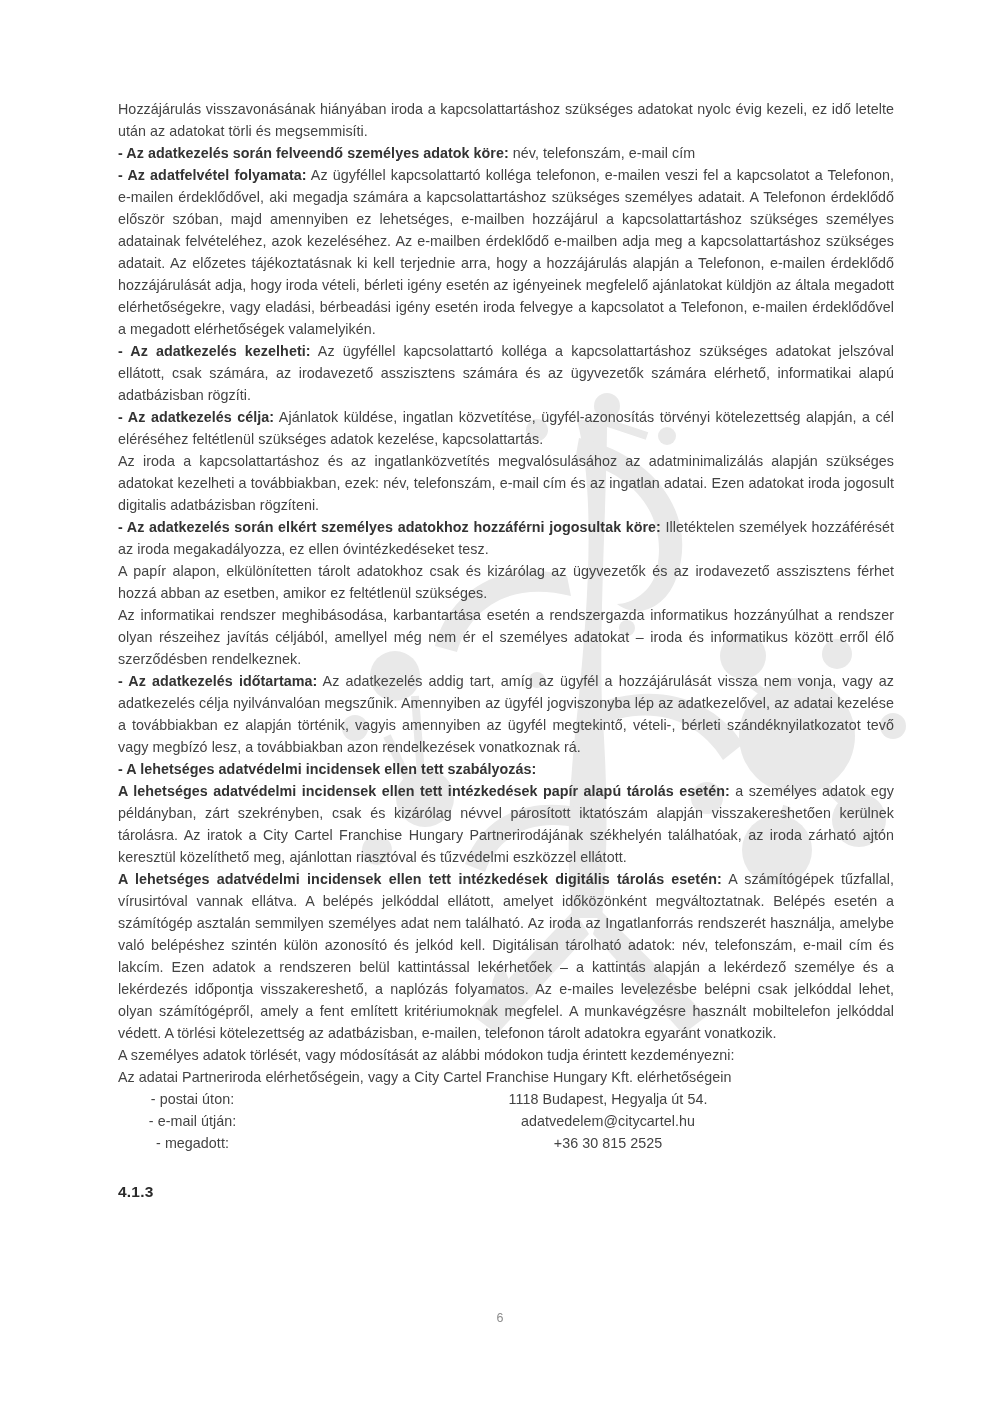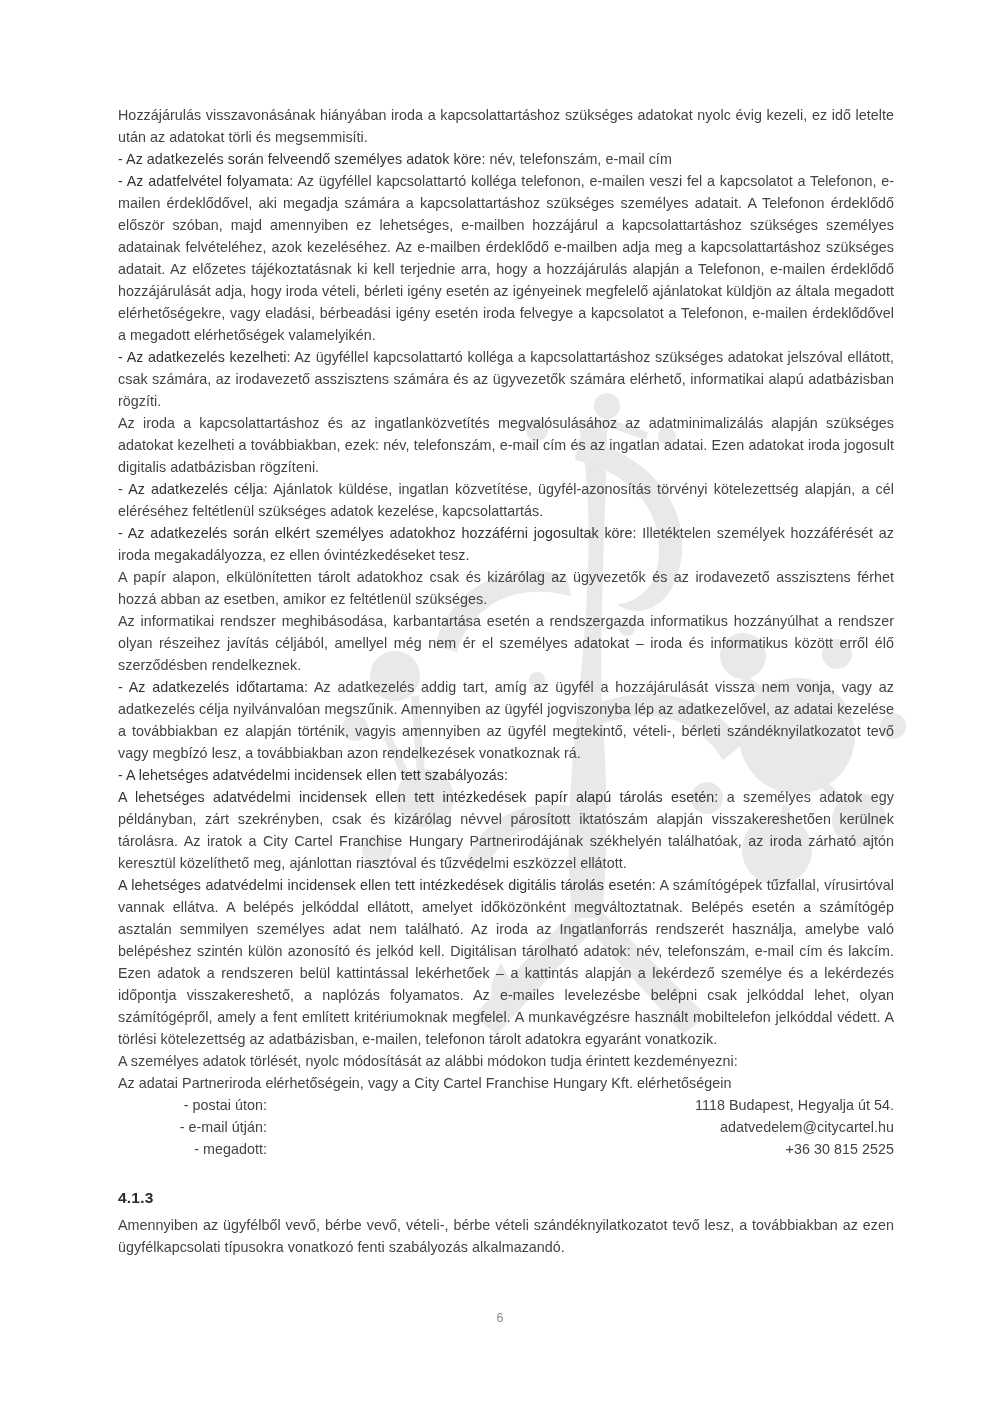--- a/index.html
+++ b/index.html
@@ -18,29 +18,29 @@
     position:relative;
   }
   .page{
     position:absolute;inset:0;overflow:hidden;background:var(--bg);
   }
   .watermark{
     position:absolute;left:275px;top:378px;width:660px;height:660px;
     z-index:0;pointer-events:none;
   }
   .content{
-    position:absolute;left:118px;top:104px;width:776px;z-index:1;
+    position:absolute;left:118px;top:98px;width:776px;z-index:1;
     color:var(--text-color);
     font-size:14.3px;line-height:22px;
     text-align:justify;
     letter-spacing:0.05px;
   }
   .para{margin:0;}
-  .b{font-weight:400;color:var(--bold-color);}
-  .contact-row{display:flex;text-align:right;gap:18px;}
+  .b{font-weight:700;color:var(--bold-color);}
+  .contact-row{display:flex;text-align:center;gap:18px;}
   .contact-label{flex:0 0 149px;width:149px;}
   .contact-value{flex:1;margin-left:37px;}
   .section-heading{
     display:flex;align-items:flex-end;
     margin:26px 0 4px 0;
     font-size:15.5px;line-height:24px;
     font-weight:700;color:var(--heading-color);
     letter-spacing:0.2px;text-align:left;
   }
   .h-num{flex:0 0 60px;width:60px;}
@@ -97,44 +97,43 @@
       <path d="M112,358 L132,400"></path>
       <path d="M330,44 L372,58"></path>
     </g>
   </svg>
 
   <div class="content">
       <p class="para"><span class="">Hozzájárulás visszavonásának hiányában iroda a kapcsolattartáshoz szükséges adatokat nyolc évig kezeli, ez idő letelte után az adatokat törli és megsemmisíti.</span></p>
       <p class="para"><span class="b">- Az adatkezelés során felveendő személyes adatok köre:</span><span class=""> név, telefonszám, e-mail cím</span></p>
       <p class="para"><span class="b">- Az adatfelvétel folyamata:</span><span class=""> Az ügyféllel kapcsolattartó kolléga telefonon, e-mailen veszi fel a kapcsolatot a Telefonon, e-mailen érdeklődővel, aki megadja számára a kapcsolattartáshoz szükséges személyes adatait. A Telefonon érdeklődő először szóban, majd amennyiben ez lehetséges, e-mailben hozzájárul a kapcsolattartáshoz szükséges személyes adatainak felvételéhez, azok kezeléséhez. Az e-mailben érdeklődő e-mailben adja meg a kapcsolattartáshoz szükséges adatait. Az előzetes tájékoztatásnak ki kell terjednie arra, hogy a hozzájárulás alapján a Telefonon, e-mailen érdeklődő hozzájárulását adja, hogy iroda vételi, bérleti igény esetén az igényeinek megfelelő ajánlatokat küldjön az általa megadott elérhetőségekre, vagy eladási, bérbeadási igény esetén iroda felvegye a kapcsolatot a Telefonon, e-mailen érdeklődővel a megadott elérhetőségek valamelyikén.</span></p>
       <p class="para"><span class="b">- Az adatkezelés kezelheti:</span><span class=""> Az ügyféllel kapcsolattartó kolléga a kapcsolattartáshoz szükséges adatokat jelszóval ellátott, csak számára, az irodavezető asszisztens számára és az ügyvezetők számára elérhető, informatikai alapú adatbázisban rögzíti.</span></p>
+      <p class="para"><span class="b">- Az adatkezelés célja:</span><span class=""> Ajánlatok küldése, ingatlan közvetítése, ügyfél-azonosítás törvényi kötelezettség alapján, a cél eléréséhez feltétlenül szükséges adatok kezelése, kapcsolattartás.</span></p>
       <p class="para"><span class="">Az iroda a kapcsolattartáshoz és az ingatlanközvetítés megvalósulásához az adatminimalizálás alapján szükséges adatokat kezelheti a továbbiakban, ezek: név, telefonszám, e-mail cím és az ingatlan adatai. Ezen adatokat iroda jogosult digitalis adatbázisban rögzíteni.</span></p>
-      <p class="para"><span class="b">- Az adatkezelés célja:</span><span class=""> Ajánlatok küldése, ingatlan közvetítése, ügyfél-azonosítás törvényi kötelezettség alapján, a cél eléréséhez feltétlenül szükséges adatok kezelése, kapcsolattartás.</span></p>
       <p class="para"><span class="b">- Az adatkezelés során elkért személyes adatokhoz hozzáférni jogosultak köre:</span><span class=""> Illetéktelen személyek hozzáférését az iroda megakadályozza, ez ellen óvintézkedéseket tesz.</span></p>
       <p class="para"><span class="">A papír alapon, elkülönítetten tárolt adatokhoz csak és kizárólag az ügyvezetők és az irodavezető asszisztens férhet hozzá abban az esetben, amikor ez feltétlenül szükséges.</span></p>
       <p class="para"><span class="">Az informatikai rendszer meghibásodása, karbantartása esetén a rendszergazda informatikus hozzányúlhat a rendszer olyan részeihez javítás céljából, amellyel még nem ér el személyes adatokat – iroda és informatikus között erről élő szerződésben rendelkeznek.</span></p>
       <p class="para"><span class="b">- Az adatkezelés időtartama:</span><span class=""> Az adatkezelés addig tart, amíg az ügyfél a hozzájárulását vissza nem vonja, vagy az adatkezelés célja nyilvánvalóan megszűnik. Amennyiben az ügyfél jogviszonyba lép az adatkezelővel, az adatai kezelése a továbbiakban ez alapján történik, vagyis amennyiben az ügyfél megtekintő, vételi-, bérleti szándéknyilatkozatot tevő vagy megbízó lesz, a továbbiakban azon rendelkezések vonatkoznak rá.</span></p>
       <p class="para"><span class="b">- A lehetséges adatvédelmi incidensek ellen tett szabályozás:</span></p>
       <p class="para"><span class="b">A lehetséges adatvédelmi incidensek ellen tett intézkedések papír alapú tárolás esetén:</span><span class=""> a személyes adatok egy példányban, zárt szekrényben, csak és kizárólag névvel párosított iktatószám alapján visszakereshetően kerülnek tárolásra. Az iratok a City Cartel Franchise Hungary Partnerirodájának székhelyén találhatóak, az iroda zárható ajtón keresztül közelíthető meg, ajánlottan riasztóval és tűzvédelmi eszközzel ellátott.</span></p>
       <p class="para"><span class="b">A lehetséges adatvédelmi incidensek ellen tett intézkedések digitális tárolás esetén:</span><span class=""> A számítógépek tűzfallal, vírusirtóval vannak ellátva. A belépés jelkóddal ellátott, amelyet időközönként megváltoztatnak. Belépés esetén a számítógép asztalán semmilyen személyes adat nem található. Az iroda az Ingatlanforrás rendszerét használja, amelybe való belépéshez szintén külön azonosító és jelkód kell. Digitálisan tárolható adatok: név, telefonszám, e-mail cím és lakcím. Ezen adatok a rendszeren belül kattintással lekérhetőek – a kattintás alapján a lekérdező személye és a lekérdezés időpontja visszakereshető, a naplózás folyamatos. Az e-mailes levelezésbe belépni csak jelkóddal lehet, olyan számítógépről, amely a fent említett kritériumoknak megfelel. A munkavégzésre használt mobiltelefon jelkóddal védett. A törlési kötelezettség az adatbázisban, e-mailen, telefonon tárolt adatokra egyaránt vonatkozik.</span></p>
-      <p class="para"><span class="">A személyes adatok törlését, nyolc módosítását az alábbi módokon tudja érintett kezdeményezni:</span></p>
+      <p class="para"><span class="">A személyes adatok törlését, vagy módosítását az alábbi módokon tudja érintett kezdeményezni:</span></p>
       <p class="para"><span class="">Az adatai Partneriroda elérhetőségein, vagy a City Cartel Franchise Hungary Kft. elérhetőségein</span></p>
       <div class="contact-row">
         <span class="contact-label">- postai úton:</span>
         <span class="contact-value">1118 Budapest, Hegyalja út 54.</span>
       </div>
       <div class="contact-row">
         <span class="contact-label">- e-mail útján:</span>
         <span class="contact-value">adatvedelem@citycartel.hu</span>
       </div>
       <div class="contact-row">
         <span class="contact-label">- megadott:</span>
         <span class="contact-value">+36 30 815 2525</span>
       </div>
       <h2 class="section-heading">
         <span class="h-num">4.1.3</span>
       </h2>
-      <p class="para"><span class="">Amennyiben az ügyfélből vevő, bérbe vevő, vételi-, bérbe vételi szándéknyilatkozatot tevő lesz, a továbbiakban az ezen ügyfélkapcsolati típusokra vonatkozó fenti szabályozás alkalmazandó.</span></p>
     </div>
 
   <div class="page-number">6</div>
 
 </div>
 
 </body></html>

